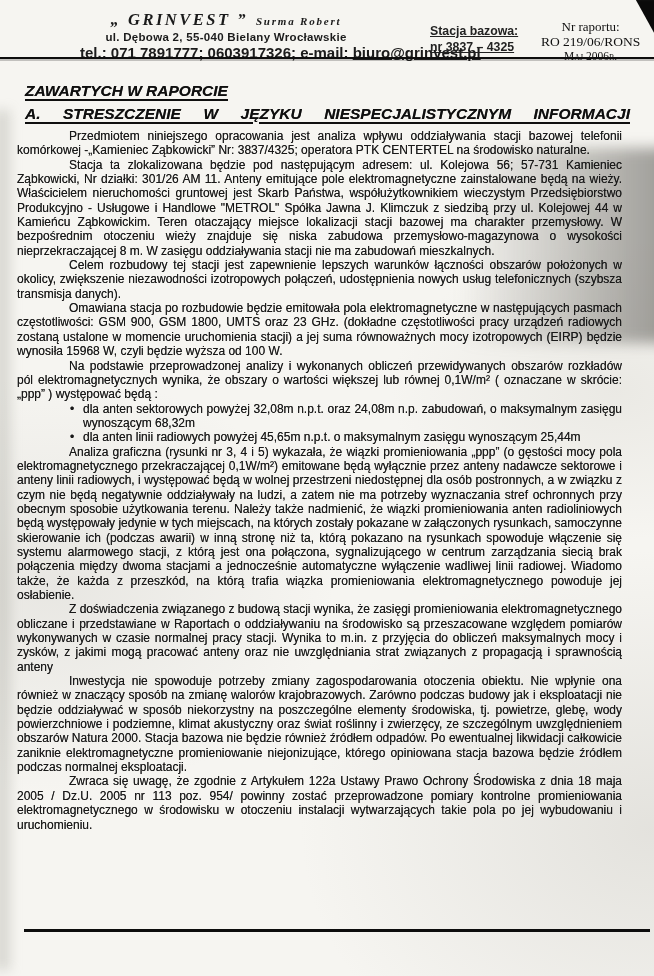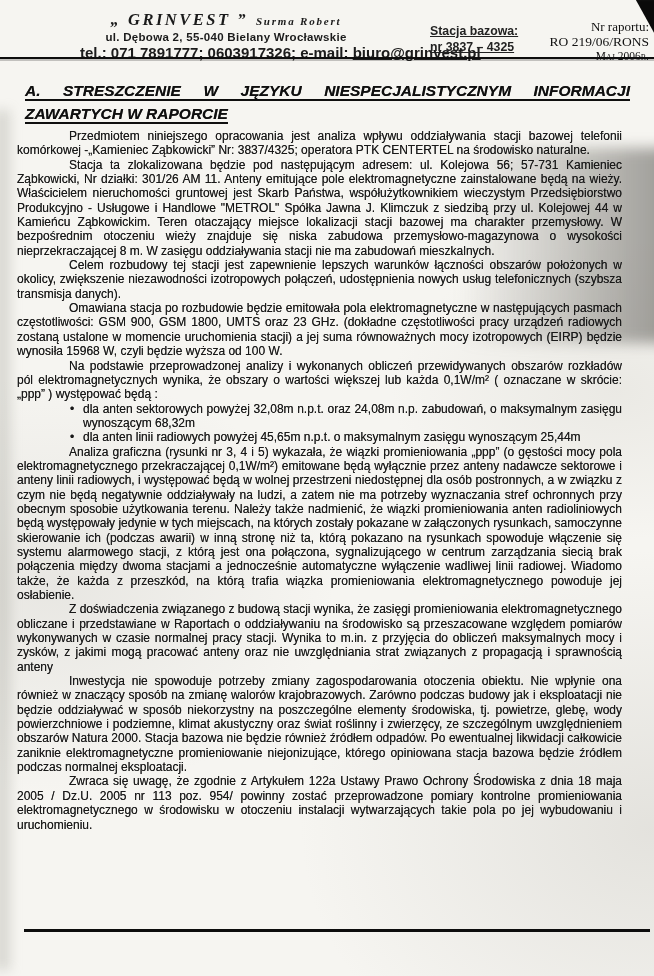--- a/index.html
+++ b/index.html
@@ -47,21 +47,21 @@
     font-family:"Liberation Serif", serif;
     font-style:italic;font-weight:bold;
     white-space:nowrap;
   }
   .company-name{font-size:16.5px;letter-spacing:2.5px;}
   .company-owner{font-size:11px;letter-spacing:1.8px;margin-left:4px;}
   .company-address{font-size:11.5px;font-weight:bold;letter-spacing:0.3px;margin-top:1px;white-space:nowrap;}
   .company-contact{font-size:15px;font-weight:bold;margin-top:1px;white-space:nowrap;}
   .company-contact .email{text-decoration:underline;}
   .station{margin-left:58px;width:96px;padding-top:13px;font-size:12.3px;font-weight:bold;line-height:16px;white-space:nowrap;color:#222;text-decoration:underline;}
-  .report{margin-left:14px;width:132px;padding-top:9px;text-align:right;font-family:"Liberation Serif", serif;color:#111;}
+  .report{margin-left:14px;width:132px;padding-top:9px;text-align:center;font-family:"Liberation Serif", serif;color:#111;}
   .report-label{font-size:13px;line-height:15px;}
   .report-number{font-size:13.5px;line-height:16px;white-space:nowrap;}
   .report-date{font-size:11.5px;font-variant:small-caps;line-height:13px;}
   .header-rule{position:absolute;top:57px;left:0;width:654px;height:2px;background:#0d0d0d;box-shadow:0 2px 0 rgba(40,40,40,0.25);}
   
   .doc-title{position:absolute;top:80px;left:25px;width:605px;
     font-weight:bold;font-style:italic;font-size:15.5px;line-height:22.5px;color:#0f0f0f;
     text-shadow:0 0 0.4px rgba(0,0,0,0.7);}
   .title-line{text-decoration:underline;text-decoration-thickness:1.6px;text-underline-offset:3px;}
   .title-line.justify{text-align:justify;text-align-last:justify;}
@@ -107,30 +107,30 @@
     </div>
     <div class="report">
       <div class="report-label">Nr raportu:</div>
       <div class="report-number">RO 219/06/RONS</div>
       <div class="report-date">Maj 2006r.</div>
     </div>
   </div>
   <div class="header-rule"></div>
 
   <div class="doc-title">
+    <div class="title-line">ZAWARTYCH W RAPORCIE</div>
     <div class="title-line justify">A. STRESZCZENIE W JĘZYKU NIESPECJALISTYCZNYM INFORMACJI</div>
-    <div class="title-line">ZAWARTYCH W RAPORCIE</div>
   </div>
 
   <div class="doc-body">
     <p>Przedmiotem niniejszego opracowania jest analiza wpływu oddziaływania stacji bazowej telefonii komórkowej -„Kamieniec Ząbkowicki” Nr: 3837/4325; operatora PTK CENTERTEL  na środowisko naturalne.</p>
     <p>Stacja ta zlokalizowana będzie pod następującym adresem: ul. Kolejowa 56; 57-731 Kamieniec Ząbkowicki, Nr działki: 301/26 AM 11. Anteny emitujące pole elektromagnetyczne zainstalowane będą na wieży. Właścicielem nieruchomości gruntowej jest Skarb Państwa, współużytkownikiem wieczystym Przedsiębiorstwo Produkcyjno - Usługowe i Handlowe "METROL" Spółka Jawna J. Klimczuk z siedzibą przy ul. Kolejowej 44 w Kamieńcu Ząbkowickim. Teren otaczający miejsce lokalizacji stacji bazowej ma charakter przemysłowy. W bezpośrednim otoczeniu wieży znajduje się niska zabudowa przemysłowo-magazynowa o wysokości nieprzekraczającej 8 m. W zasięgu oddziaływania stacji nie ma zabudowań mieszkalnych.</p>
     <p>Celem rozbudowy tej stacji jest zapewnienie lepszych warunków łączności obszarów położonych w okolicy, zwiększenie niezawodności izotropowych połączeń, udostępnienia nowych usług telefonicznych (szybsza transmisja danych).</p>
     <p>Omawiana stacja po rozbudowie będzie emitowała pola elektromagnetyczne w następujących pasmach częstotliwości: GSM 900, GSM 1800, UMTS oraz 23 GHz. (dokładne częstotliwości pracy urządzeń radiowych zostaną ustalone w momencie uruchomienia stacji) a jej suma równoważnych mocy izotropowych (EIRP) będzie wynosiła 15968 W, czyli będzie wyższa od 100 W.</p>
-    <p>Na podstawie przeprowadzonej analizy i wykonanych obliczeń przewidywanych obszarów rozkładów pól elektromagnetycznych wynika, że obszary o wartości większej lub każda 0,1W/m² ( oznaczane w skrócie: „ppp” ) występować będą :</p>
+    <p>Na podstawie przeprowadzonej analizy i wykonanych obliczeń przewidywanych obszarów rozkładów pól elektromagnetycznych wynika, że obszary o wartości większej lub równej 0,1W/m² ( oznaczane w skrócie: „ppp” ) występować będą :</p>
     <ul>
       <li>dla anten sektorowych powyżej 32,08m n.p.t. oraz 24,08m n.p. zabudowań, o maksymalnym zasięgu wynoszącym 68,32m</li>
       <li>dla anten linii radiowych powyżej 45,65m n.p.t. o maksymalnym zasięgu wynoszącym 25,44m</li>
     </ul>
     <p>Analiza graficzna (rysunki nr 3, 4 i 5) wykazała, że wiązki promieniowania „ppp” (o gęstości mocy pola elektromagnetycznego przekraczającej 0,1W/m²) emitowane będą wyłącznie przez anteny nadawcze sektorowe i anteny linii radiowych, i występować będą w wolnej przestrzeni niedostępnej dla osób postronnych, a w związku z czym nie będą negatywnie oddziaływały na ludzi, a zatem nie ma potrzeby wyznaczania stref ochronnych przy obecnym sposobie użytkowania terenu. Należy także nadmienić, że wiązki promieniowania anten radioliniowych będą występowały jedynie w tych miejscach, na których zostały pokazane w załączonych rysunkach, samoczynne skierowanie ich (podczas awarii) w inną stronę niż ta, którą pokazano na rysunkach spowoduje włączenie się systemu alarmowego stacji, z którą jest ona połączona, sygnalizującego w centrum zarządzania siecią brak połączenia między dwoma stacjami a jednocześnie automatyczne wyłączenie wadliwej linii radiowej. Wiadomo także, że każda z przeszkód, na którą trafia wiązka promieniowania elektromagnetycznego powoduje jej osłabienie.</p>
     <p>Z doświadczenia związanego z budową stacji wynika, że zasięgi promieniowania elektromagnetycznego obliczane i przedstawiane w Raportach o oddziaływaniu na środowisko są przeszacowane względem pomiarów wykonywanych w czasie normalnej pracy stacji. Wynika to m.in. z przyjęcia do obliczeń maksymalnych mocy i zysków, z jakimi mogą pracować anteny oraz nie uwzględniania strat związanych z propagacją i sprawnością anteny</p>
     <p>Inwestycja nie spowoduje potrzeby zmiany zagospodarowania otoczenia obiektu. Nie wpłynie ona również w znaczący sposób na zmianę walorów krajobrazowych. Zarówno podczas budowy jak i eksploatacji nie będzie oddziaływać w sposób niekorzystny na poszczególne elementy środowiska, tj. powietrze, glebę, wody powierzchniowe i podziemne, klimat akustyczny oraz świat roślinny i zwierzęcy, ze szczególnym uwzględnieniem obszarów Natura 2000. Stacja bazowa nie będzie również źródłem odpadów. Po ewentualnej likwidacji całkowicie zaniknie elektromagnetyczne promieniowanie niejonizujące, którego opiniowana stacja bazowa będzie źródłem podczas normalnej eksploatacji.</p>
     <p>Zwraca się uwagę, że zgodnie z Artykułem 122a Ustawy  Prawo Ochrony Środowiska z dnia 18 maja 2005 / Dz.U. 2005 nr 113 poz. 954/ powinny zostać przeprowadzone pomiary kontrolne promieniowania elektromagnetycznego w środowisku w otoczeniu instalacji wytwarzających takie pola po jej wybudowaniu i uruchomieniu.</p>
   </div>
 

